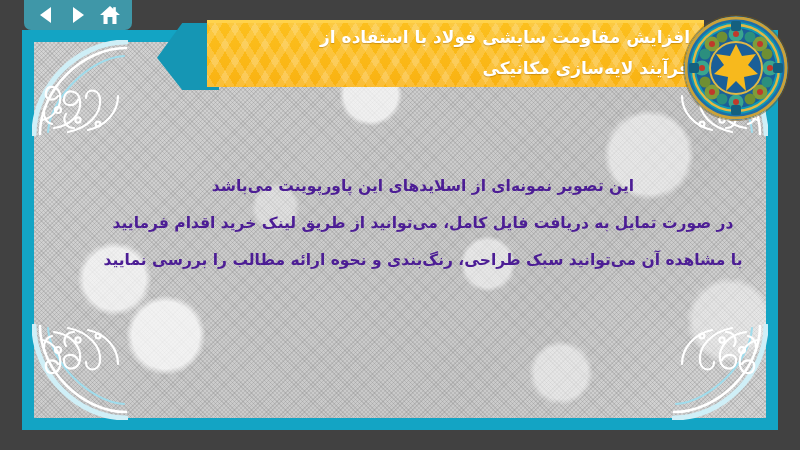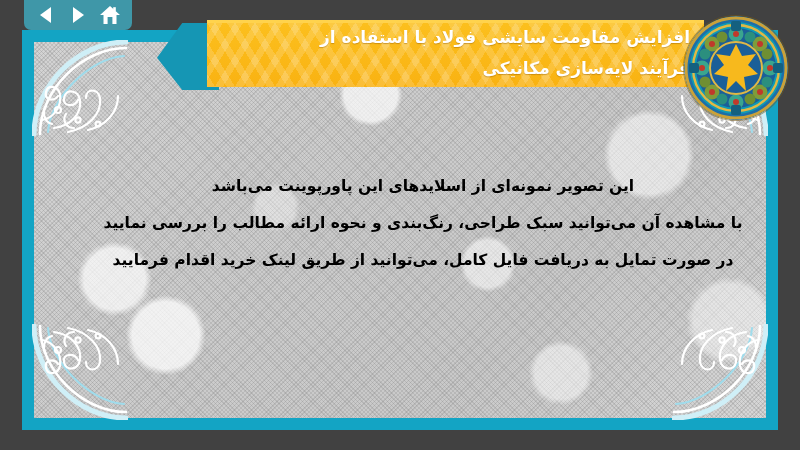--- a/index.html
+++ b/index.html
@@ -76,21 +76,21 @@
   
   #medallion{
     position:absolute;left:684px;top:16px;width:104px;height:104px;border-radius:50%;
     overflow:hidden;
     box-shadow:0 0 0 1px rgba(120,90,20,.55);
   }
 
   
   #bodytext{
     position:absolute;left:40px;top:138px;width:722px;
-    direction:rtl;text-align:center;color:#000000;
+    direction:rtl;text-align:center;color:#4c1d95;
     font-size:15.5px;line-height:37px;font-weight:bold;
   }
   #bodytext .ln{display:block;white-space:nowrap;}
 </style>
 </head>
 <body>
 
 <div id="stage">
 
   <div id="navbar">
@@ -184,22 +184,22 @@
           <circle cx="46" cy="80" r="2.6"></circle>
           <circle cx="66" cy="84" r="2.4"></circle>
           <path d="M14 66 C10 72 12 82 20 84"></path>
           <path d="M34 74 C30 80 34 88 42 88"></path>
         </g>
       </svg>
     </span>
 
     <div id="bodytext">
       <span class="ln">این تصویر نمونه‌ای از اسلایدهای این پاورپوینت می‌باشد</span>
+      <span class="ln">در صورت تمایل به دریافت فایل کامل، می‌توانید از طریق لینک خرید اقدام فرمایید</span>
       <span class="ln">با مشاهده آن می‌توانید سبک طراحی، رنگ‌بندی و نحوه ارائه مطالب را بررسی نمایید</span>
-      <span class="ln">در صورت تمایل به دریافت فایل کامل، می‌توانید از طریق لینک خرید اقدام فرمایید</span>
     </div>
   </div>
 
   <div id="titletab"></div>
   <div id="titletab-notch"></div>
 
   <div id="titleband">
     <div id="titleband-top"></div>
     <div id="titletext">
       <div>افزایش مقاومت سایشی فولاد با استفاده از</div>

